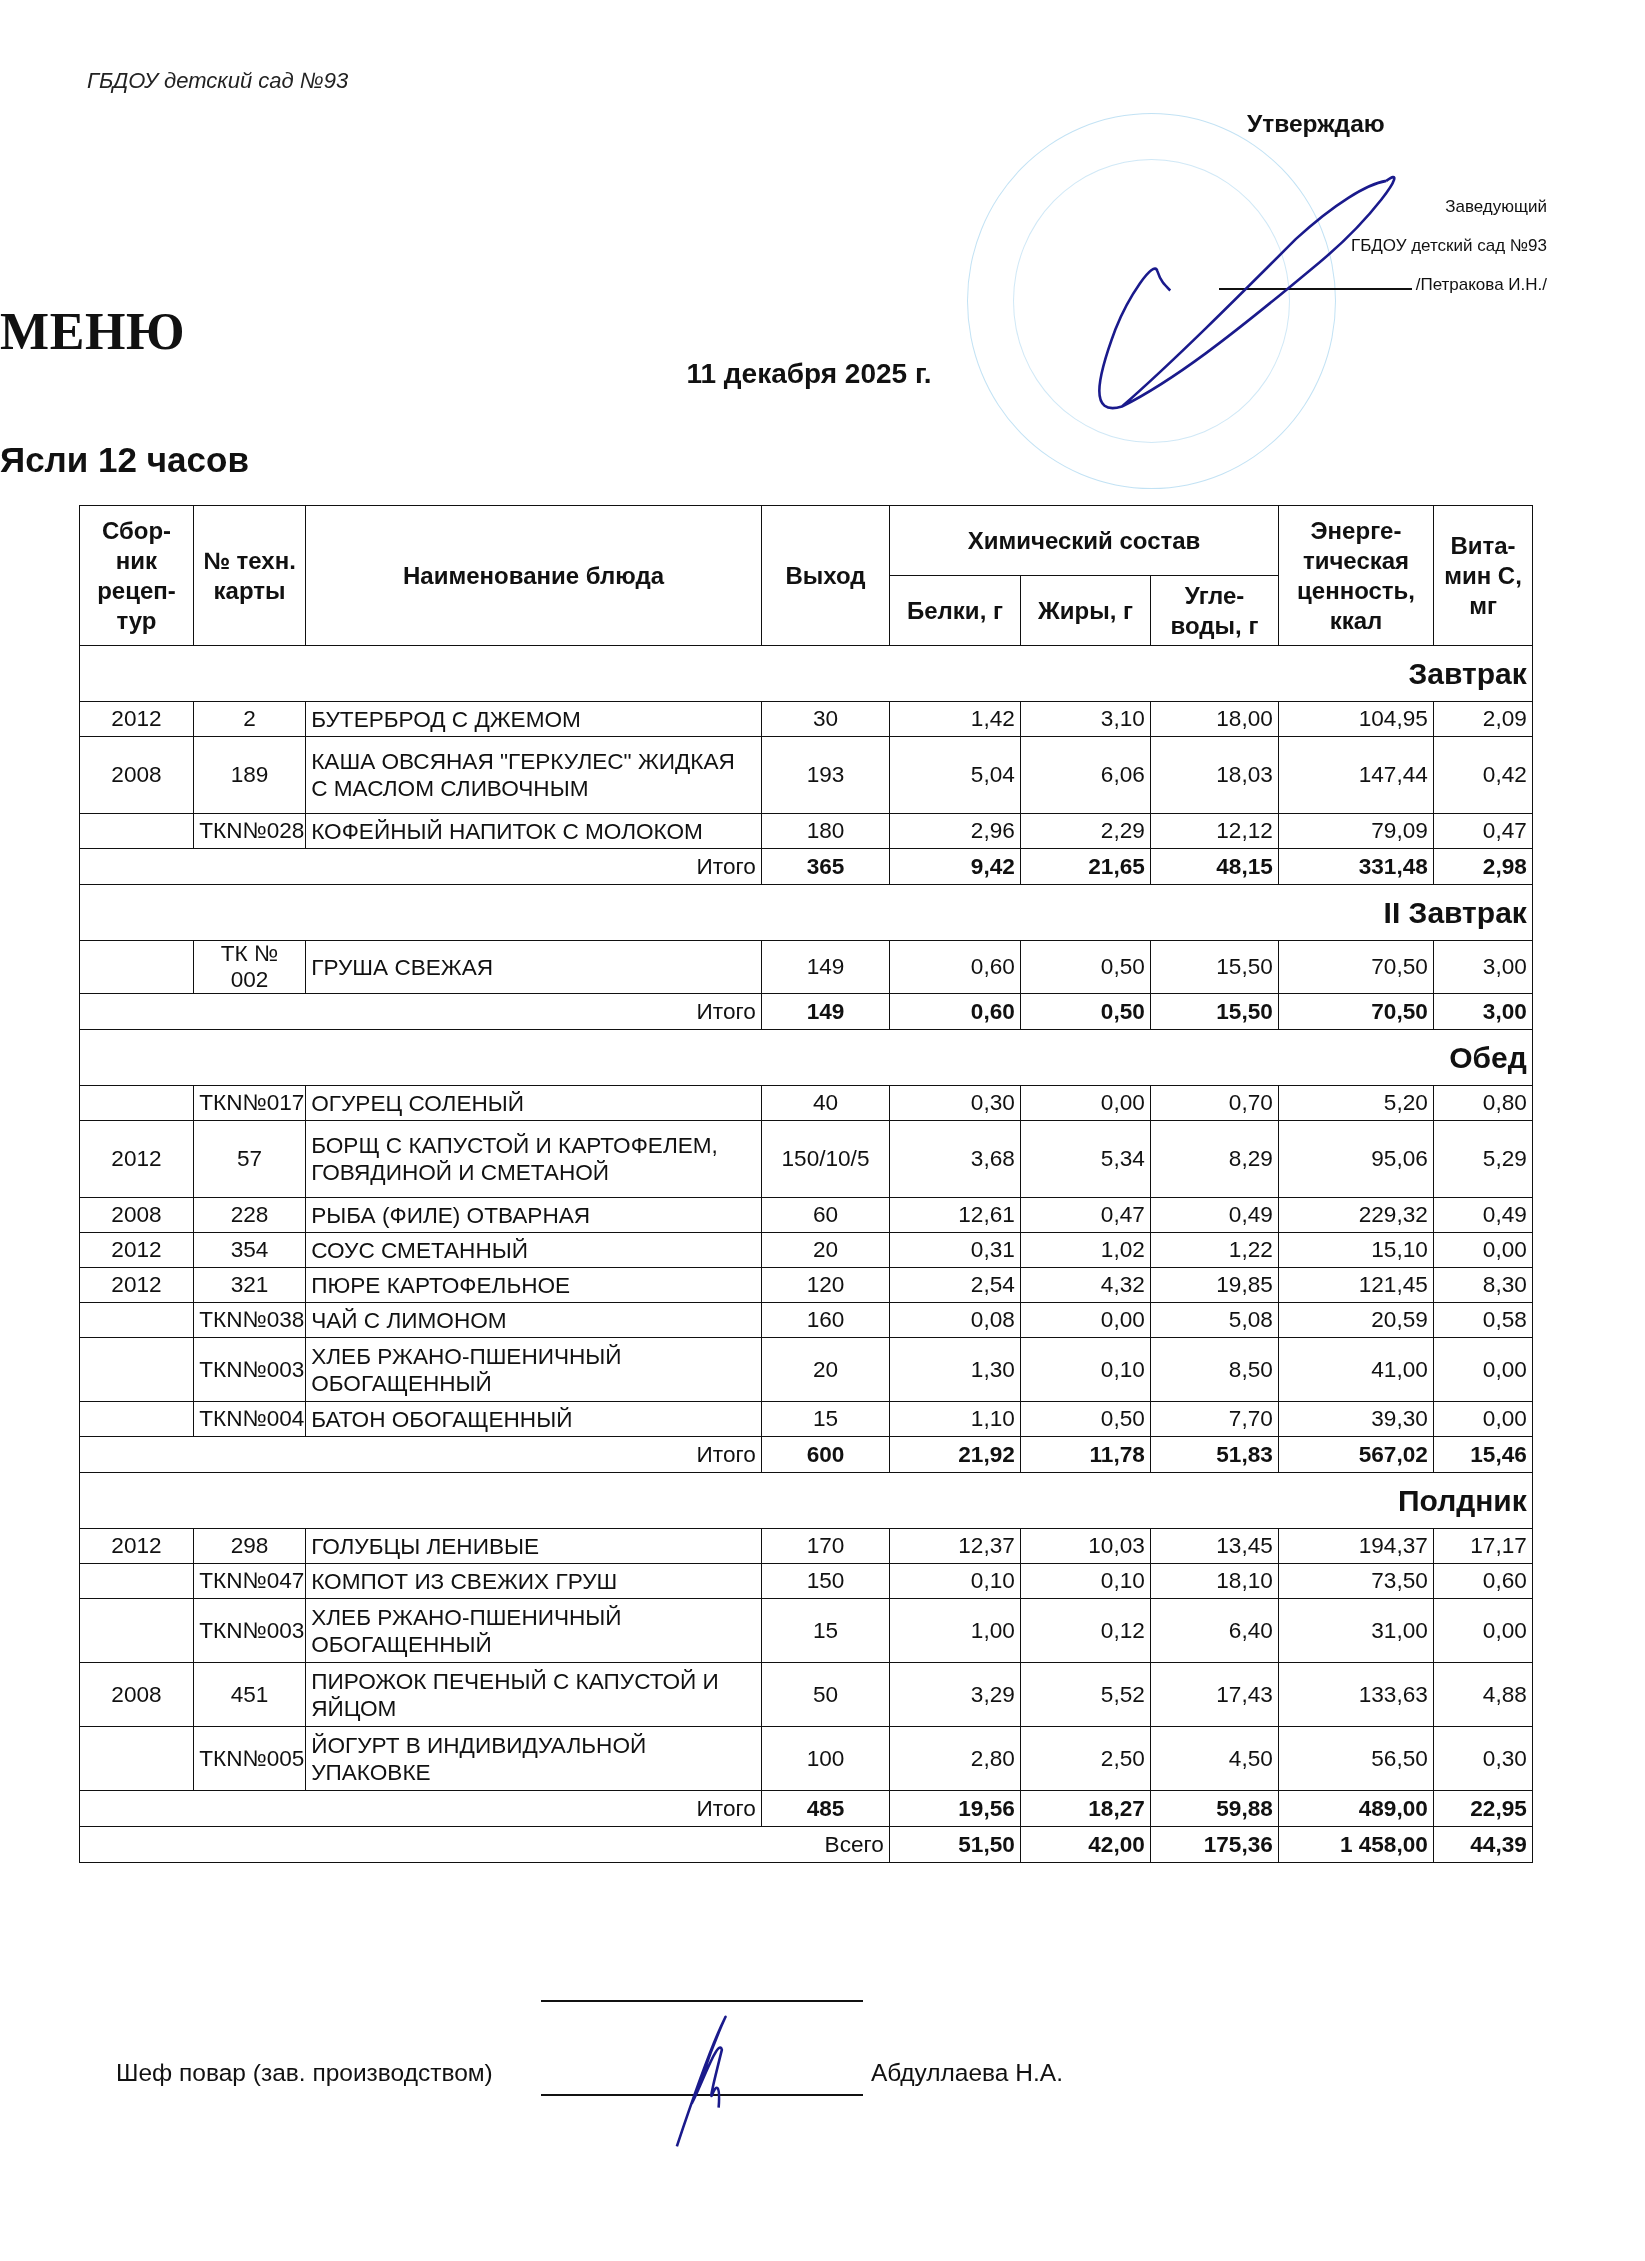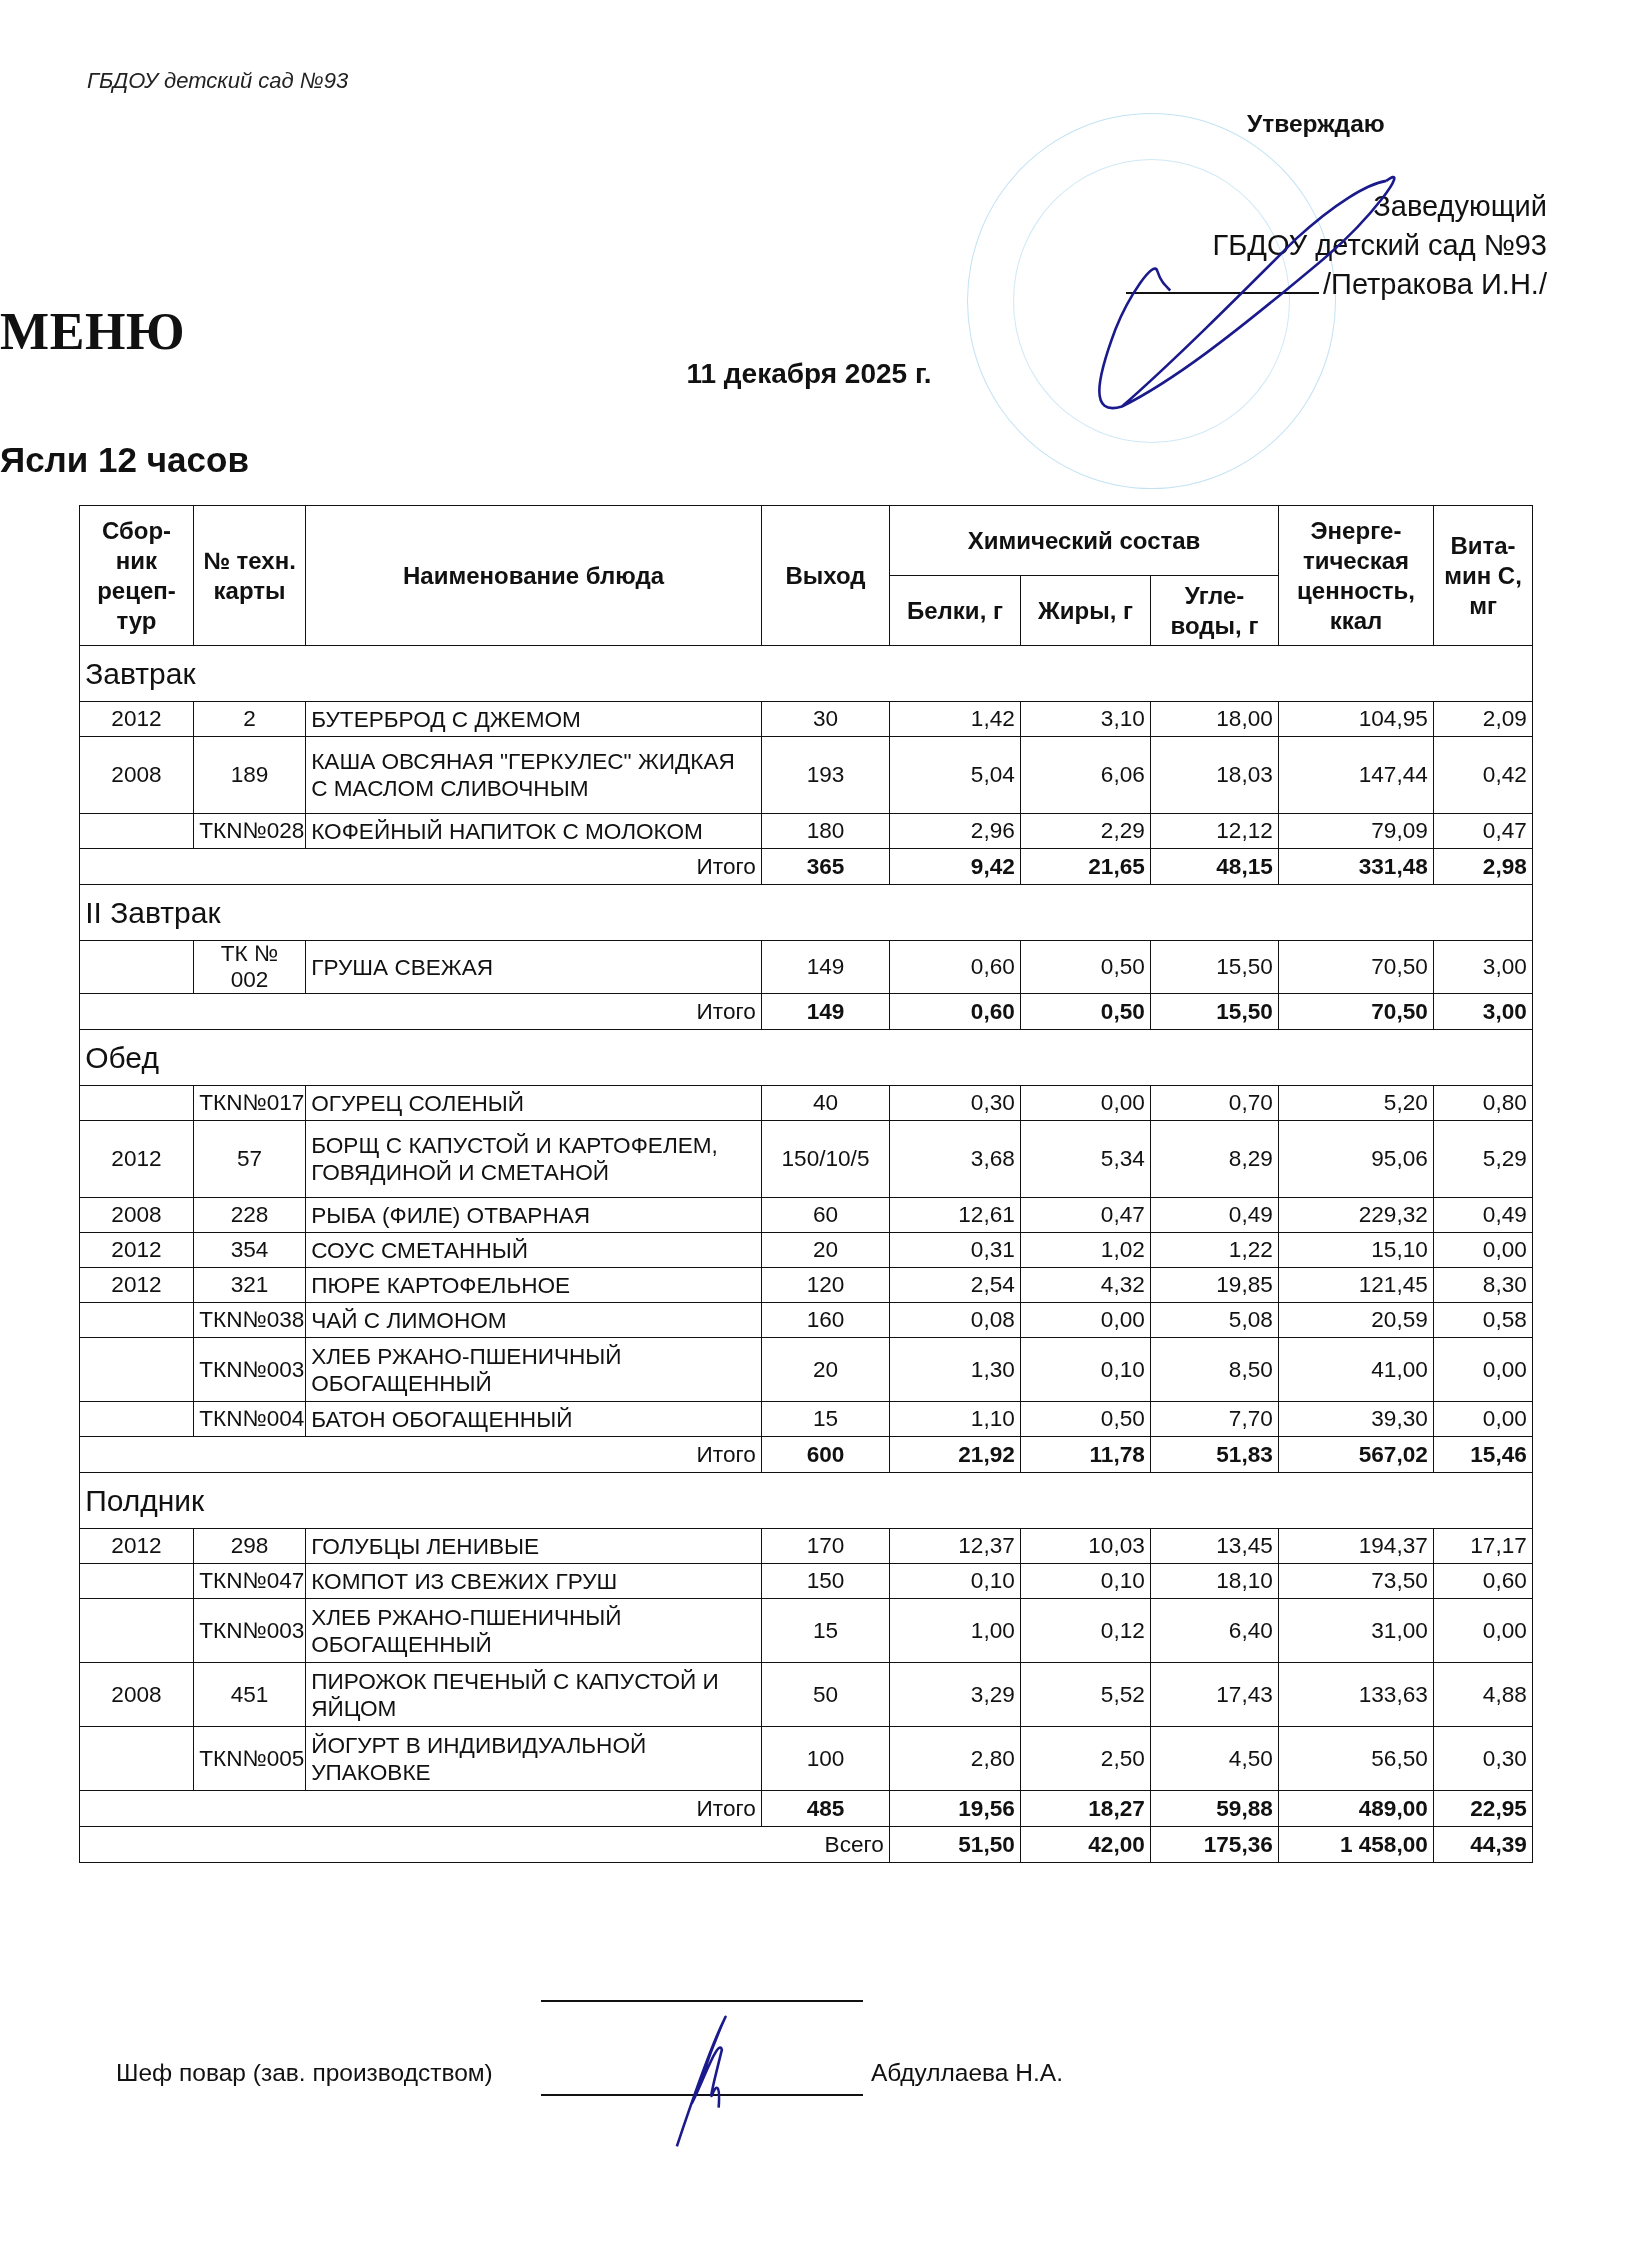--- a/index.html
+++ b/index.html
@@ -1,41 +1,41 @@
 <!DOCTYPE html>
 <html style="font-size:10.3px"><head>
 <meta charset="utf-8">
 <style>
   html, body { margin:0; padding:0; background:#ffffff; }
   body { width:1645px; height:2261px; position:relative; overflow:hidden;
          font-family:"Liberation Sans", sans-serif; color:#111; }
   .abs { position:absolute; }
   .org-top { left:87px; top:68px; font-size:22px; font-style:italic; color:#222; }
   .approve { left:1247px; top:110px; font-size:24.5px; font-weight:bold; }
-  .approve-block { right:98px; top:187px; width:451px; text-align:right; font-size:29px; line-height:39px; }
+  .approve-block { right:98px; top:187px; width:451px; text-align:right; font-size:17px; line-height:39px; }
   .sign-line { display:inline-block; width:193px; border-bottom:2.6px solid #111; margin-right:3.9px; vertical-align:baseline; }
   .title { left:0; width:1618px; text-align:left; top:302px; font-family:"Liberation Serif", serif; font-weight:bold; font-size:52px; letter-spacing:0.6px; }
   .date { left:0; width:1618px; text-align:center; top:358px; font-size:28px; font-weight:bold; }
   .group { left:0; width:1618px; top:440px; font-size:35px; font-weight:bold; }
 
   .stamp { left:967px; top:113px; width:367px; height:374px; border-radius:50%;
            border:1.9px solid rgba(120,190,230,0.45); }
   .stamp-inner { position:absolute; left:45px; top:45px; right:45px; bottom:45px; border-radius:50%;
            border:1.3px solid rgba(120,190,230,0.35); }
   .sig1 { left:1025px; top:168px; width:413px; height:245px; }
   .sig2 { left:664px; top:2011px; width:90px; height:142px; }
 
   table.menu { position:absolute; left:79px; top:505px; width:1454px; border-collapse:collapse;
                table-layout:fixed; font-size:22.6px; }
   table.menu td, table.menu th { border:1.9px solid #111; padding:0 5.2px; }
   table.menu th { font-weight:bold; font-size:24px; text-align:center; line-height:30px; }
   .c-num { text-align:center; }
   .c-name { text-align:left; line-height:27px; }
   .c-val { text-align:right; }
-  .sec td { text-align:left; font-weight:normal; font-size:30px; height:55px; }
+  .sec td { text-align:right; font-weight:bold; font-size:30px; height:55px; }
   .tot td { font-weight:bold; height:35px; }
   .tot td.lbl { font-weight:normal; text-align:right; }
   .r1 { height:35px; } .r2 { height:64px; } .r3 { height:77px; }
 
   .footer-line-top { left:541px; top:2000px; width:322px; border-bottom:2.6px solid #111; }
   .footer-line { left:541px; top:2094px; width:322px; border-bottom:2.6px solid #111; }
   .chef-label { left:116px; top:2059px; font-size:24.5px; }
   .chef-name { left:871px; top:2059px; font-size:24.5px; }
 </style>
 </head>

